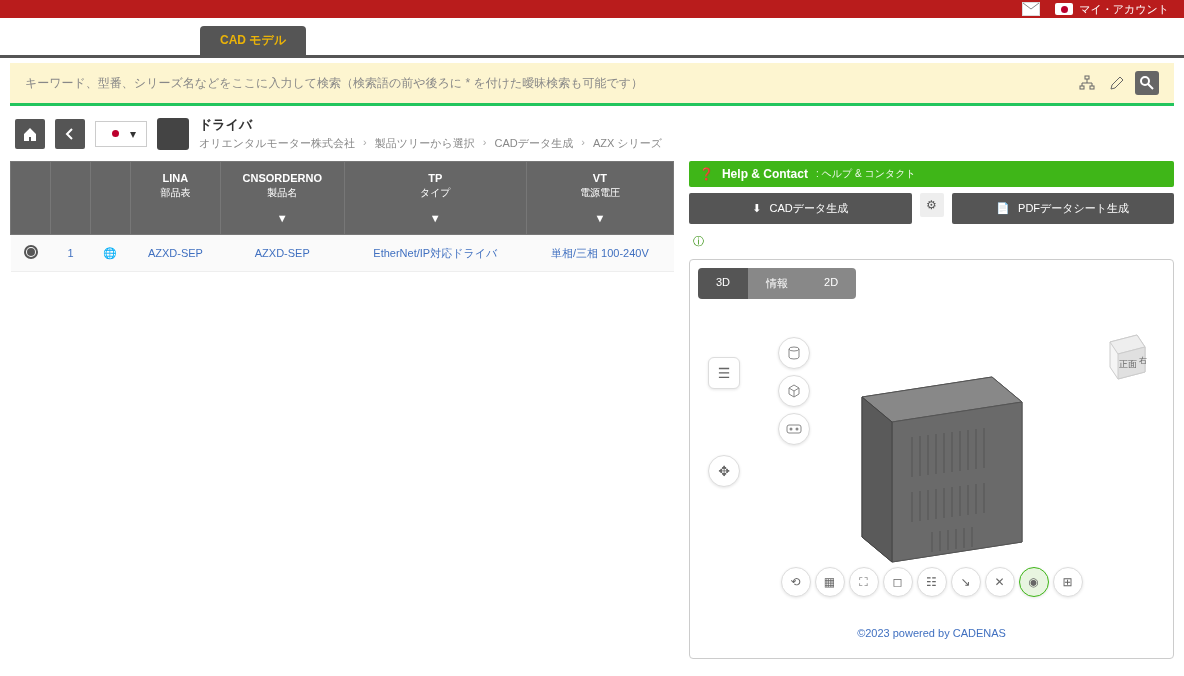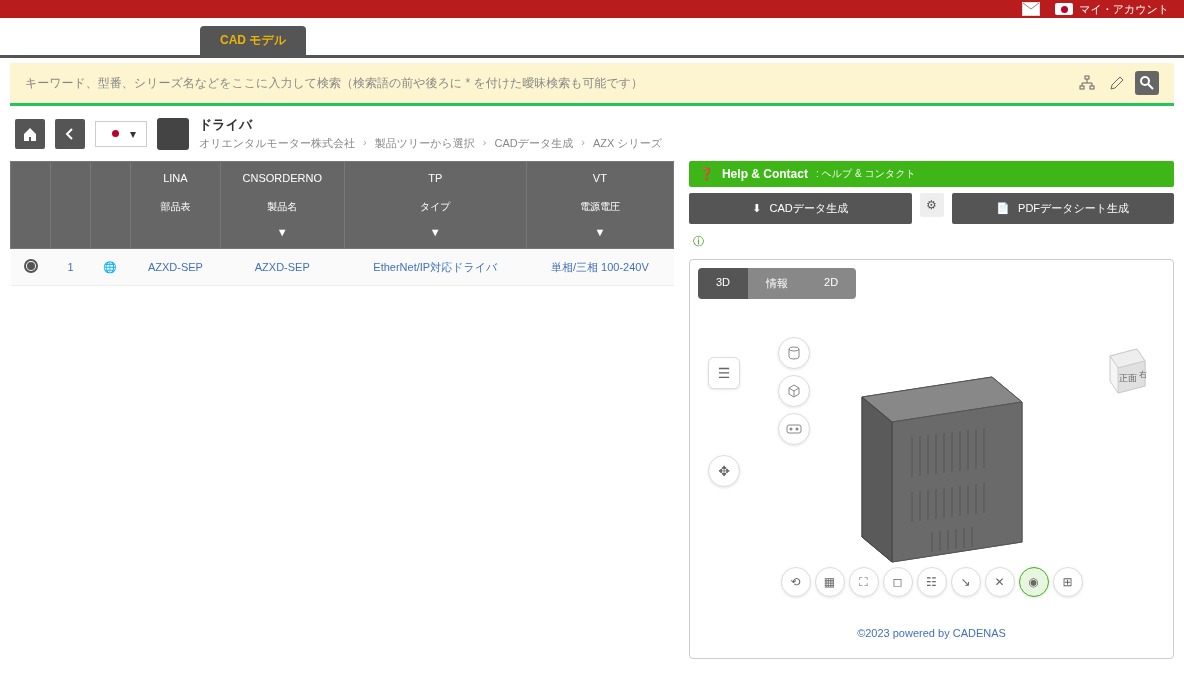--- a/index.html
+++ b/index.html
@@ -24,21 +24,21 @@
 .breadcrumb{display:flex;flex-direction:column;gap:2px}
 .breadcrumb-title{font-size:13px;font-weight:bold}
 .breadcrumb-path{font-size:11px;color:#888;display:flex;gap:8px;align-items:flex-start}
 .breadcrumb-path span{cursor:pointer}
 .bc-sep{color:#aaa}
 .main{display:flex;gap:15px;padding:0 10px}
 .left-panel{flex:1}
 .right-panel{width:485px}
 .data-table{width:100%;border-collapse:collapse}
 .data-table th{background:#666;color:#fff;padding:10px 6px;font-size:11px;font-weight:normal;text-align:center;vertical-align:top;border:1px solid #777}
-.th-label{display:block;font-weight:normal;margin-bottom:16px}
+.th-label{display:block;font-weight:bold;margin-bottom:2px}
 .th-sub{display:block;font-size:10px;margin-bottom:8px}
 .filter-icon{color:#fff;cursor:pointer;display:inline-block;margin-top:4px}
 .data-table td{padding:10px 6px;text-align:center;font-size:11px;border-bottom:1px solid #eee;background:#fafafa}
 .data-table td a{color:#4070c0;text-decoration:none}
 .radio-cell{width:40px}
 .radio-dot{width:14px;height:14px;border:2px solid #555;border-radius:50%;display:inline-block;position:relative}
 .radio-dot.selected::after{content:"";position:absolute;width:8px;height:8px;background:#555;border-radius:50%;top:1px;left:1px}
 .help-bar{background:#3fb618;color:#fff;padding:6px 10px;display:flex;align-items:center;gap:8px;font-size:12px;border-radius:2px}
 .help-bar .sub{font-size:10px;opacity:.9}
 .action-bar{display:flex;gap:8px;margin-top:6px}
@@ -49,21 +49,21 @@
 .viewer-box{border:1px solid #ccc;border-radius:4px;padding:8px;position:relative;height:400px;background:#fff}
 .viewer-tabs{display:flex;gap:0;margin-bottom:8px}
 .viewer-tab{padding:8px 18px;font-size:11px;cursor:pointer;background:#888;color:#fff}
 .viewer-tab:first-child{border-radius:4px 0 0 4px}
 .viewer-tab:last-child{border-radius:0 4px 4px 0}
 .viewer-tab.active{background:#555}
 .viewer-canvas{position:relative;width:100%;height:320px}
 .tool-left{position:absolute;left:10px;top:50px;display:flex;flex-direction:column;gap:8px}
 .tool-btn{width:32px;height:32px;background:#fff;border:1px solid #ddd;border-radius:50%;display:flex;align-items:center;justify-content:center;cursor:pointer;font-size:14px;color:#666;box-shadow:0 1px 3px rgba(0,0,0,.1)}
 .tool-btn.sq{border-radius:6px}
-.cube-nav{position:absolute;right:10px;top:34px;width:60px;height:60px}
+.cube-nav{position:absolute;right:10px;top:20px;width:60px;height:60px}
 .model-3d{position:absolute;left:50%;top:50%;transform:translate(-50%,-50%)}
 .tool-bottom{position:absolute;bottom:30px;left:50%;transform:translateX(-50%);display:flex;gap:4px}
 .tool-bottom .tool-btn{width:30px;height:30px;font-size:12px}
 .tool-bottom .tool-btn.active{border-color:#3fb618;background:#e8f5e0}
 .footer-link{text-align:center;font-size:11px;margin-top:0}
 .footer-link a{color:#4070c0}
 svg{display:block}
 </style>
 </head>
 <body>

